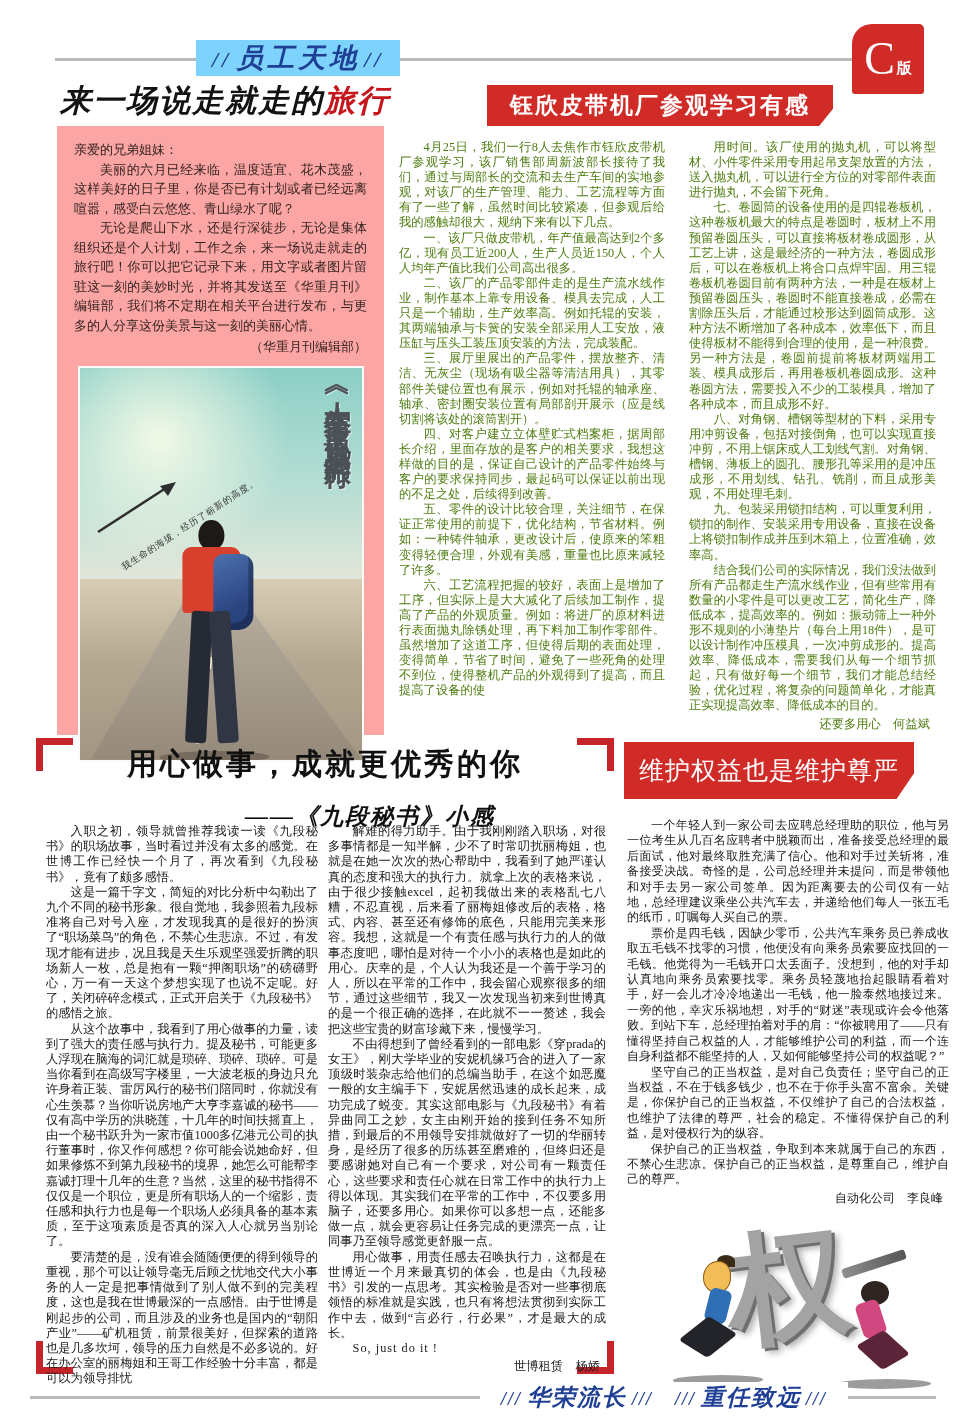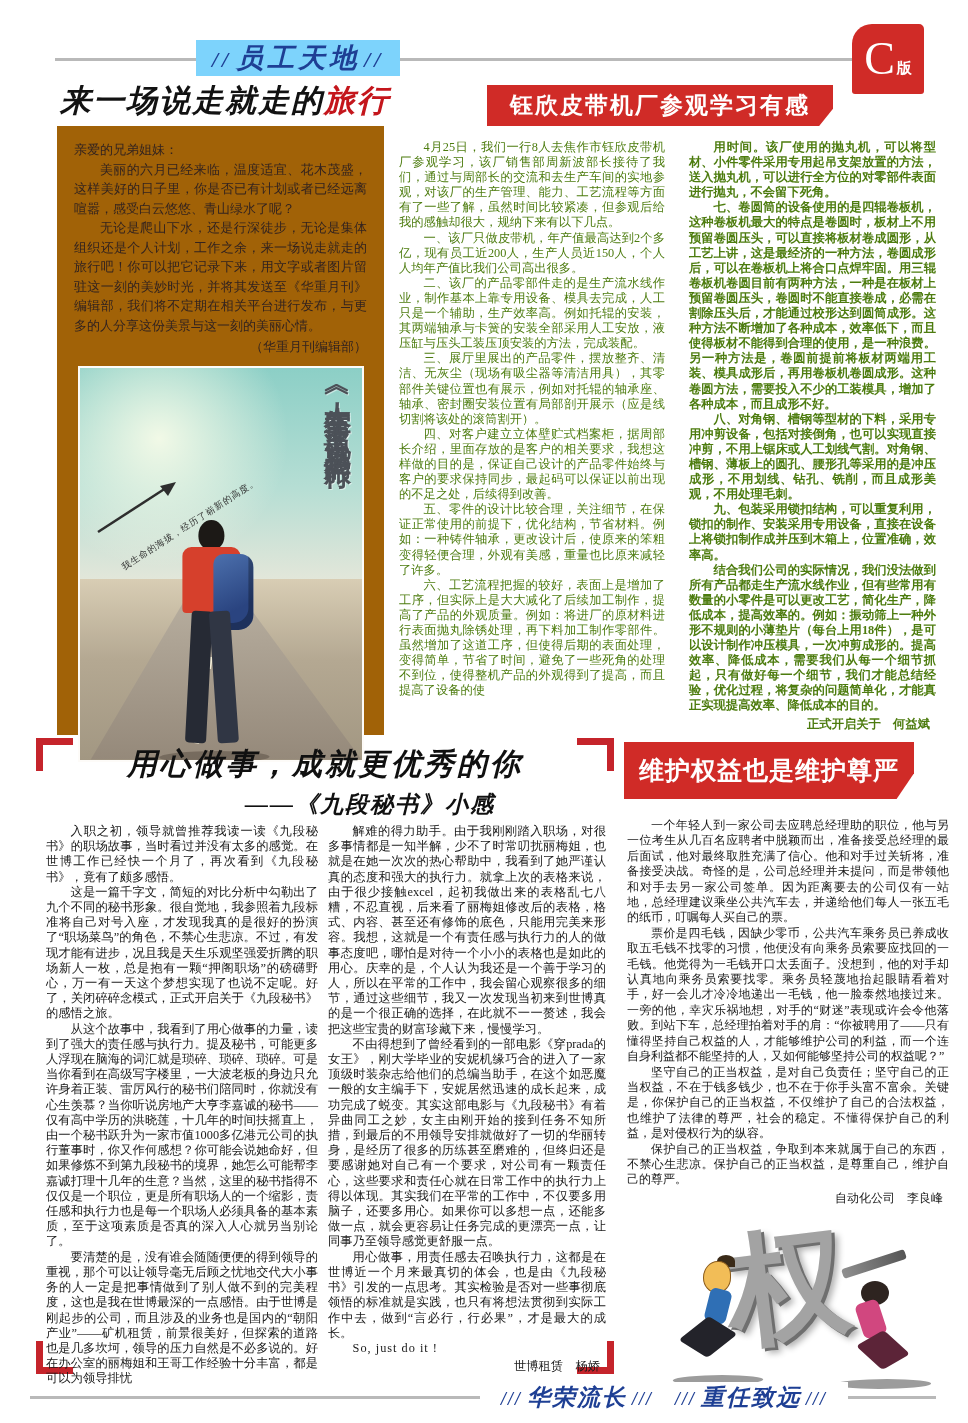--- a/index.html
+++ b/index.html
@@ -13,21 +13,21 @@
   .banner::before,.banner::after{content:"//";font-size:22px;color:#1e3f94;margin:0 4px;}
   .edition-tab{position:absolute;top:24px;left:852px;width:72px;height:70px;background:#d02b27;
           border-radius:20px 5px 3px 3px;display:flex;align-items:center;justify-content:center;color:#fff;}
   .ed-letter{font-size:46px;font-family:"Liberation Serif",serif;line-height:1;}
   .ed-suffix{font-size:15px;font-weight:bold;margin:18px 0 0 2px;}
 
   
   .travel-title{position:absolute;top:80px;left:36px;width:378px;margin:0;text-align:center;
           font-size:31px;font-weight:bold;font-style:italic;letter-spacing:2px;color:#121212;}
   .travel-title .red{color:#c4161c;}
-  .letter{position:absolute;top:126px;left:57px;width:327px;height:609px;background:#a16207;
+  .letter{position:absolute;top:126px;left:57px;width:327px;height:609px;background:#fca5a5;
           box-sizing:border-box;padding:14px 17px 0 17px;}
   .letter p{margin:0;font-size:13px;line-height:1.5;text-align:justify;color:#33231f;}
   .letter .indent{text-indent:2em;}
   .letter .sig{text-align:right;margin-top:2px;}
 
   .poster{position:relative;width:282px;height:392px;margin:9px auto 0;overflow:hidden;
           border:2px solid #fdfbf8;background:#cfd8d2;}
   .poster .sky{position:absolute;top:0;left:0;right:0;height:56%;
           background:linear-gradient(180deg,#8ccfc6 0%,#b6ded4 55%,#e6e7da 100%);}
   .poster .flare{position:absolute;top:0;left:0;right:0;bottom:0;
@@ -59,44 +59,44 @@
   .p-shadow{position:absolute;left:-4px;bottom:-8px;width:110px;height:12px;background:rgba(60,50,40,.35);
           border-radius:50%;transform:skewX(-30deg);}
 
   
   .factory-banner{position:absolute;top:85px;left:487px;width:346px;height:41px;margin:0;
           background:#d02b27;color:#ffffff;font-size:23px;font-weight:bold;letter-spacing:2px;
           text-align:center;line-height:41px;
           clip-path:polygon(0 0,100% 0,100% 58%,96% 100%,0 100%);}
   .fcol{position:absolute;top:140px;font-size:12.3px;line-height:15.1px;text-align:justify;color:#4d7c0f;}
   .fcol1{left:399px;width:266px;}
-  .fcol2{left:689px;width:247px;font-weight:bold;}
+  .fcol2{left:689px;width:247px;}
   .fcol p{margin:0;text-indent:2em;}
   .col-sig{text-align:right;text-indent:0 !important;padding-right:6px;margin-top:3px !important;}
 
   
   .secretary{position:absolute;top:738px;left:36px;width:578px;height:648px;}
   .corner{position:absolute;width:30px;height:26px;}
   .c-tl{top:0;left:0;border-top:7px solid #c5242b;border-left:7px solid #c5242b;}
   .c-tr{top:0;right:0;border-top:7px solid #c5242b;border-right:7px solid #c5242b;}
   .c-bl{bottom:12px;left:0;border-bottom:7px solid #c5242b;border-left:7px solid #c5242b;}
   .c-br{bottom:12px;right:0;border-bottom:7px solid #c5242b;border-right:7px solid #c5242b;}
-  .sec-title{margin:6px 0 4px 0;text-align:center;font-size:30px;font-weight:bold;font-style:italic;
+  .sec-title{margin:6px 0 16px 0;text-align:center;font-size:30px;font-weight:bold;
           letter-spacing:3px;color:#101010;}
   .sec-subtitle{margin:4px 0 0 90px;text-align:center;font-size:23px;font-weight:bold;font-style:italic;
           letter-spacing:2px;color:#101010;}
   .scol{position:absolute;top:86px;font-size:12.3px;line-height:15.2px;text-align:justify;color:#191919;}
   .scol1{left:10px;width:272px;}
   .scol2{left:292px;width:278px;}
   .scol p{margin:0;text-indent:2em;}
   .slogan{letter-spacing:1px;}
 
   
   .rights-banner{position:absolute;top:742px;left:624px;width:290px;height:57px;margin:0;
-          background:#d02b27;color:#ffffff;font-size:25px;font-weight:bold;letter-spacing:1px;
+          background:#d02b27;color:#ffffff;font-size:25px;font-weight:normal;letter-spacing:1px;
           text-align:center;line-height:57px;
           clip-path:polygon(0 0,100% 0,100% 55%,94% 100%,0 100%);}
   .rights-text{position:absolute;top:818px;left:627px;width:322px;font-size:12px;line-height:15.4px;
           text-align:justify;color:#191919;}
   .rights-text p{margin:0;text-indent:2em;}
 
   .cartoon{position:absolute;top:1243px;left:655px;width:280px;height:142px;}
   .cartoon .glyph{position:absolute;left:72px;top:-18px;font-size:122px;font-weight:bold;
           color:#a3a3a3;transform:rotate(-7deg);line-height:1;
           text-shadow:3px 3px 0 #6f6f6f,6px 6px 6px rgba(0,0,0,.3);}
@@ -180,21 +180,21 @@
     <p>四、对客户建立立体壁贮式档案柜，据周部长介绍，里面存放的是客户的相关要求，我想这样做的目的是，保证自己设计的产品零件始终与客户的要求保持同步，最起码可以保证以前出现的不足之处，后续得到改善。</p>
     <p>五、零件的设计比较合理，关注细节，在保证正常使用的前提下，优化结构，节省材料。例如：一种铸件轴承，更改设计后，使原来的笨粗变得轻便合理，外观有美感，重量也比原来减轻了许多。</p>
     <p>六、工艺流程把握的较好，表面上是增加了工序，但实际上是大大减化了后续加工制作，提高了产品的外观质量。例如：将进厂的原材料进行表面抛丸除锈处理，再下料加工制作零部件。虽然增加了这道工序，但使得后期的表面处理，变得简单，节省了时间，避免了一些死角的处理不到位，使得整机产品的外观得到了提高，而且提高了设备的使</p>
   </div>
   <div class="fcol fcol2">
     <p>用时间。该厂使用的抛丸机，可以将型材、小件零件采用专用起吊支架放置的方法，送入抛丸机，可以进行全方位的对零部件表面进行抛丸，不会留下死角。</p>
     <p>七、卷圆筒的设备使用的是四辊卷板机，这种卷板机最大的特点是卷圆时，板材上不用预留卷圆压头，可以直接将板材卷成圆形，从工艺上讲，这是最经济的一种方法，卷圆成形后，可以在卷板机上将合口点焊牢固。用三辊卷板机卷圆目前有两种方法，一种是在板材上预留卷圆压头，卷圆时不能直接卷成，必需在割除压头后，才能通过校形达到圆筒成形。这种方法不断增加了各种成本，效率低下，而且使得板材不能得到合理的使用，是一种浪费。另一种方法是，卷圆前提前将板材两端用工装、模具成形后，再用卷板机卷圆成形。这种卷圆方法，需要投入不少的工装模具，增加了各种成本，而且成形不好。</p>
     <p>八、对角钢、槽钢等型材的下料，采用专用冲剪设备，包括对接倒角，也可以实现直接冲剪，不用上锯床或人工划线气割。对角钢、槽钢、薄板上的圆孔、腰形孔等采用的是冲压成形，不用划线、钻孔、铣削，而且成形美观，不用处理毛刺。</p>
     <p>九、包装采用锁扣结构，可以重复利用，锁扣的制作、安装采用专用设备，直接在设备上将锁扣制作成并压到木箱上，位置准确，效率高。</p>
     <p>结合我们公司的实际情况，我们没法做到所有产品都走生产流水线作业，但有些常用有数量的小零件是可以更改工艺，简化生产，降低成本，提高效率的。例如：振动筛上一种外形不规则的小薄垫片（每台上用18件），是可以设计制作冲压模具，一次冲剪成形的。提高效率、降低成本，需要我们从每一个细节抓起，只有做好每一个细节，我们才能总结经验，优化过程，将复杂的问题简单化，才能真正实现提高效率、降低成本的目的。</p>
-    <p class="col-sig">正式开启关于　何益斌</p>
+    <p class="col-sig">还要多用心　何益斌</p>
   </div>
 
   <div class="secretary">
     <div class="corner c-tl"></div>
     <div class="corner c-tr"></div>
     <div class="corner c-bl"></div>
     <div class="corner c-br"></div>
     <h2 class="sec-title">用心做事，成就更优秀的你</h2>
     <h3 class="sec-subtitle">——《九段秘书》小感</h3>
     <div class="scol scol1">

